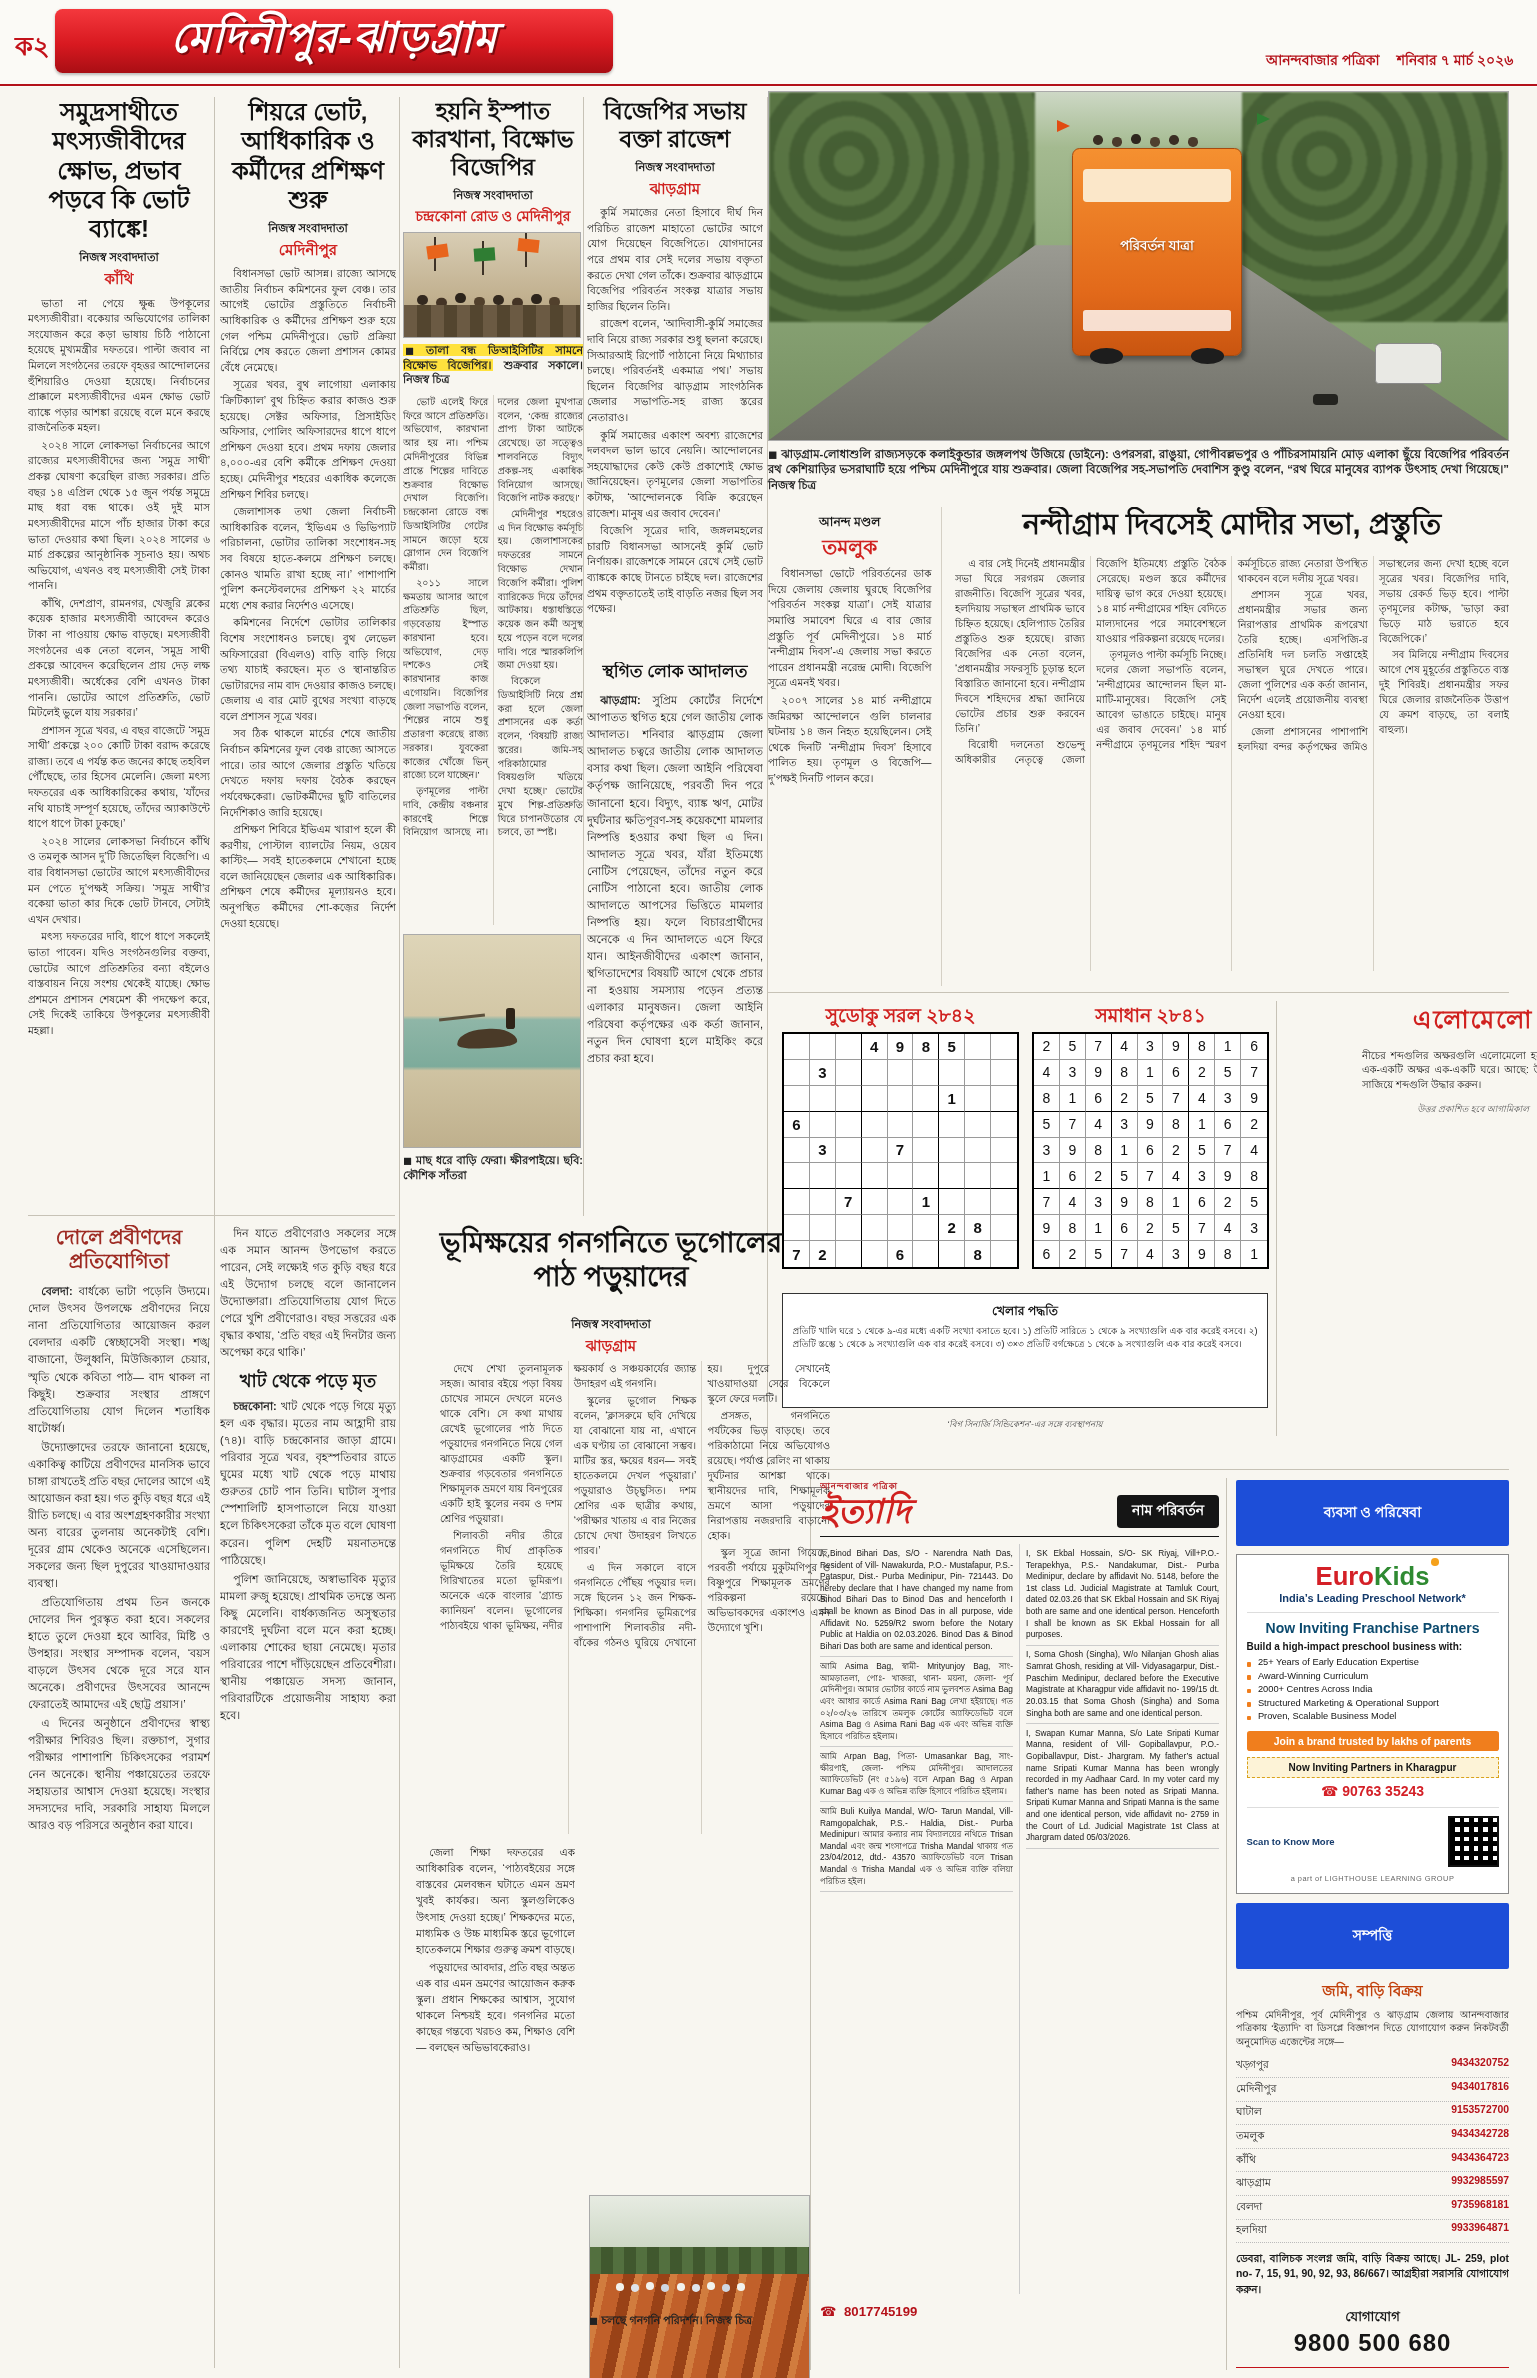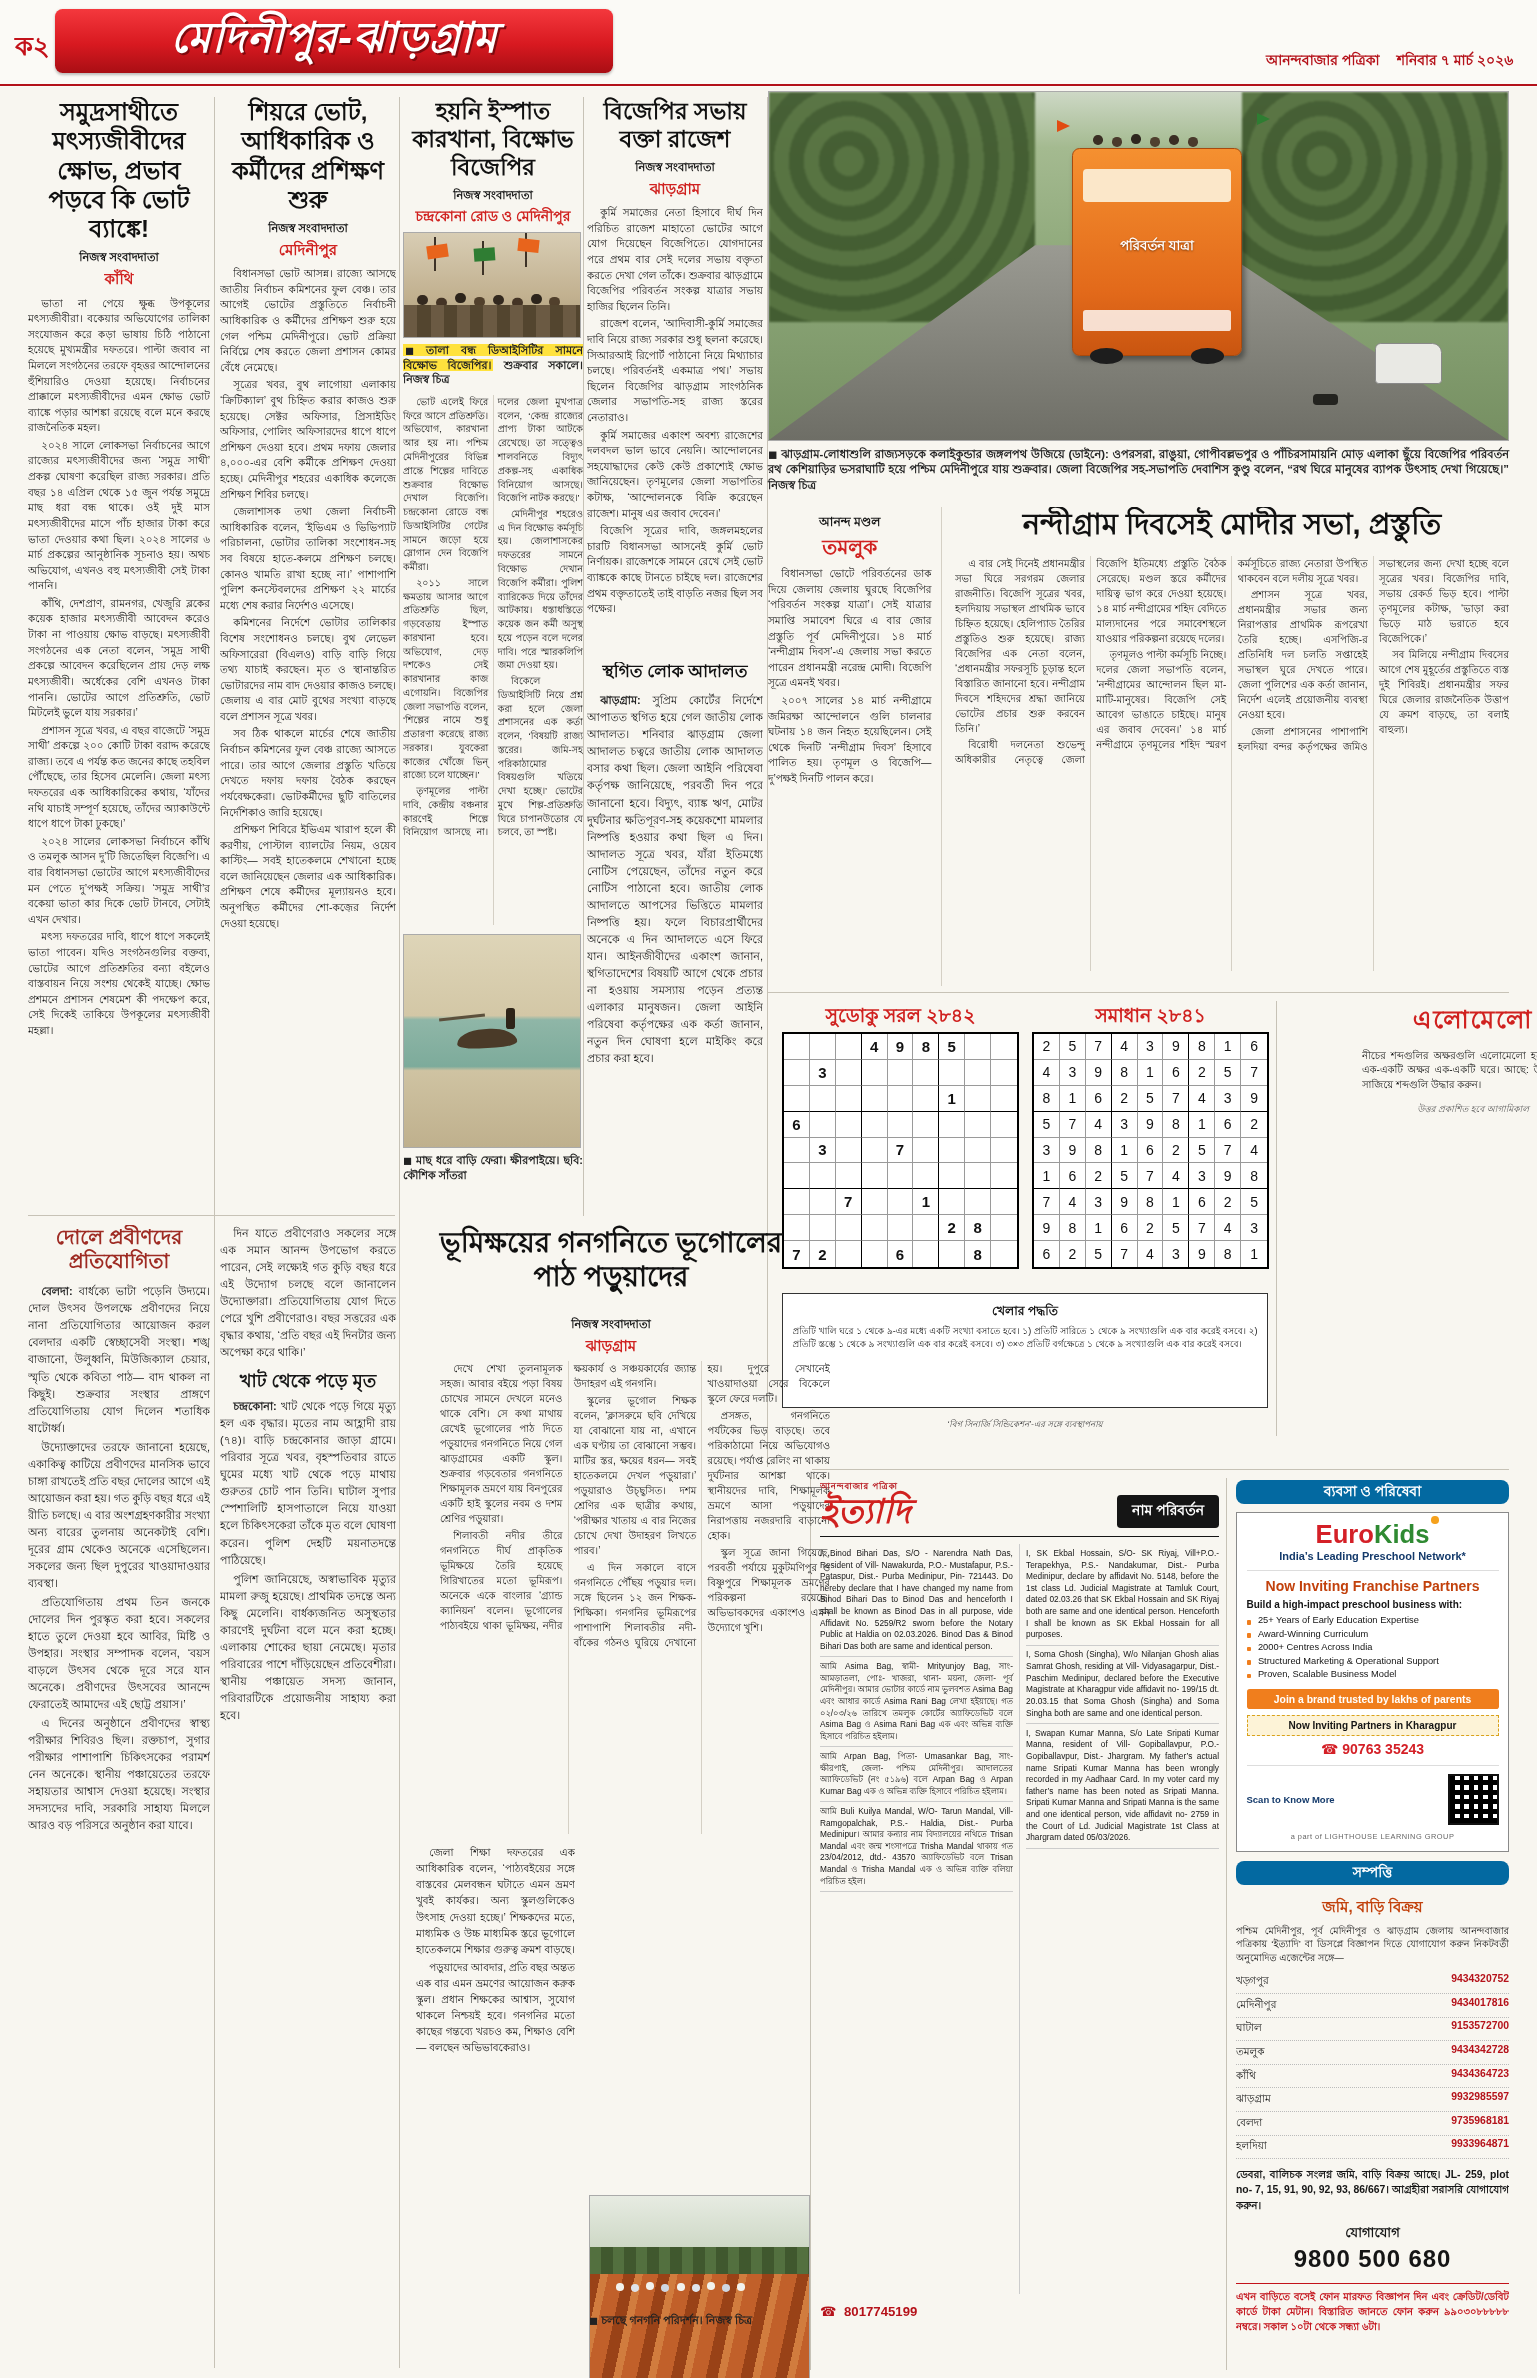--- a/index.html
+++ b/index.html
@@ -94,27 +94,27 @@
 
   
   .etc-brandtop{font-size:8.5px;font-weight:bold;color:#b5121a;letter-spacing:0.9px}
   .etc-brand{font-size:34px;font-weight:bold;font-style:italic;color:#d0211f;line-height:1}
   .etc-cat{background:#151515;color:#fff;font-weight:bold;font-size:14px;padding:4.7px 15px;border-radius:3.8px;display:inline-block}
   .notices{column-count:2;column-gap:13.2px;column-rule:0.9px solid #ccc;height:750px;overflow:hidden}
   .notice{font-size:8.3px;line-height:1.4;text-align:justify;border-bottom:0.9px solid #ccc;padding:3.8px 0;break-inside:avoid-column}
   .etc-phone{font-size:13.2px;font-weight:bold;color:#b5121a}
 
   
-  .bhead{background:#0369a1;color:#fff;font-weight:bold;font-size:14px;text-align:center;padding:0 0;border-radius:8px}
+  .bhead{background:#1d4ed8;color:#fff;font-weight:bold;font-size:14px;text-align:center;padding:21px 0;border-radius:2px}
   .ekbox{border:1.4px solid #8a8a8a;background:#fff;padding:9.5px;margin-top:7.6px}
   .eklogo{text-align:center;font-size:25.6px;font-weight:bold;line-height:1}
   .ek1{color:#d42027}.ek2{color:#2f8a32;position:relative}
   .ek2::after{content:"";position:absolute;right:-9.5px;top:-3.8px;width:7.6px;height:7.6px;border-radius:50%;background:#f5a11c}
   .ektag{color:#143a6b;font-size:11px;font-weight:bold;text-align:center;margin:2.8px 0 7.6px}
-  .ekhead{color:#c2410c;font-size:14px;font-weight:bold;text-align:center;border-top:0.9px solid #ddd;padding-top:6.6px}
+  .ekhead{color:#0c4a6e;font-size:14px;font-weight:bold;text-align:center;border-top:0.9px solid #ddd;padding-top:6.6px}
   .eksub{font-size:10px;font-weight:bold;margin:5.7px 0 3.8px}
   .ekbullets{list-style:none}
   .ekbullets li{font-size:9.3px;line-height:1.45;padding-left:11.4px;position:relative}
   .ekbullets li::before{content:"";position:absolute;left:0;top:5.7px;width:4.7px;height:4.7px;background:#f07e1d;border-radius:0.9px}
   .ekcta{background:#f07e1d;color:#fff;font-weight:bold;font-size:10.4px;text-align:center;padding:4.7px 3.8px;border-radius:2.8px;margin:7.6px 0 5.7px}
   .ekinvite{font-size:10px;font-weight:bold;text-align:center;background:#fdf3d7;padding:3.8px;border:0.9px dashed #d9a21b}
   .ekphone{font-size:14px;font-weight:bold;color:#d42027;text-align:center;margin-top:5.7px}
   .ekscan{display:flex;align-items:center;justify-content:space-between;margin-top:7.6px;border-top:0.9px solid #ddd;padding-top:7.6px}
   .ekscan .txt{font-size:9.5px;font-weight:bold;color:#143a6b;width:104px}
   .qr{width:51px;height:51px;border:2.8px solid #111;background-image:repeating-linear-gradient(0deg,#000 0 4.7px,transparent 4.7px 9.5px),repeating-linear-gradient(90deg,#000 0 4.7px,#fff 4.7px 9.5px)}

